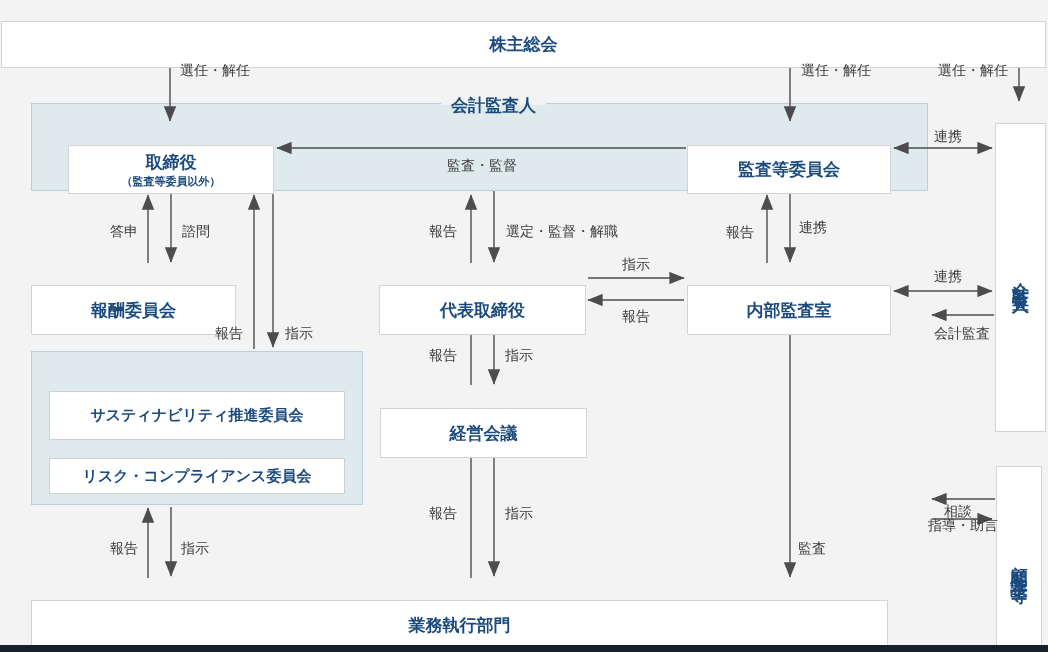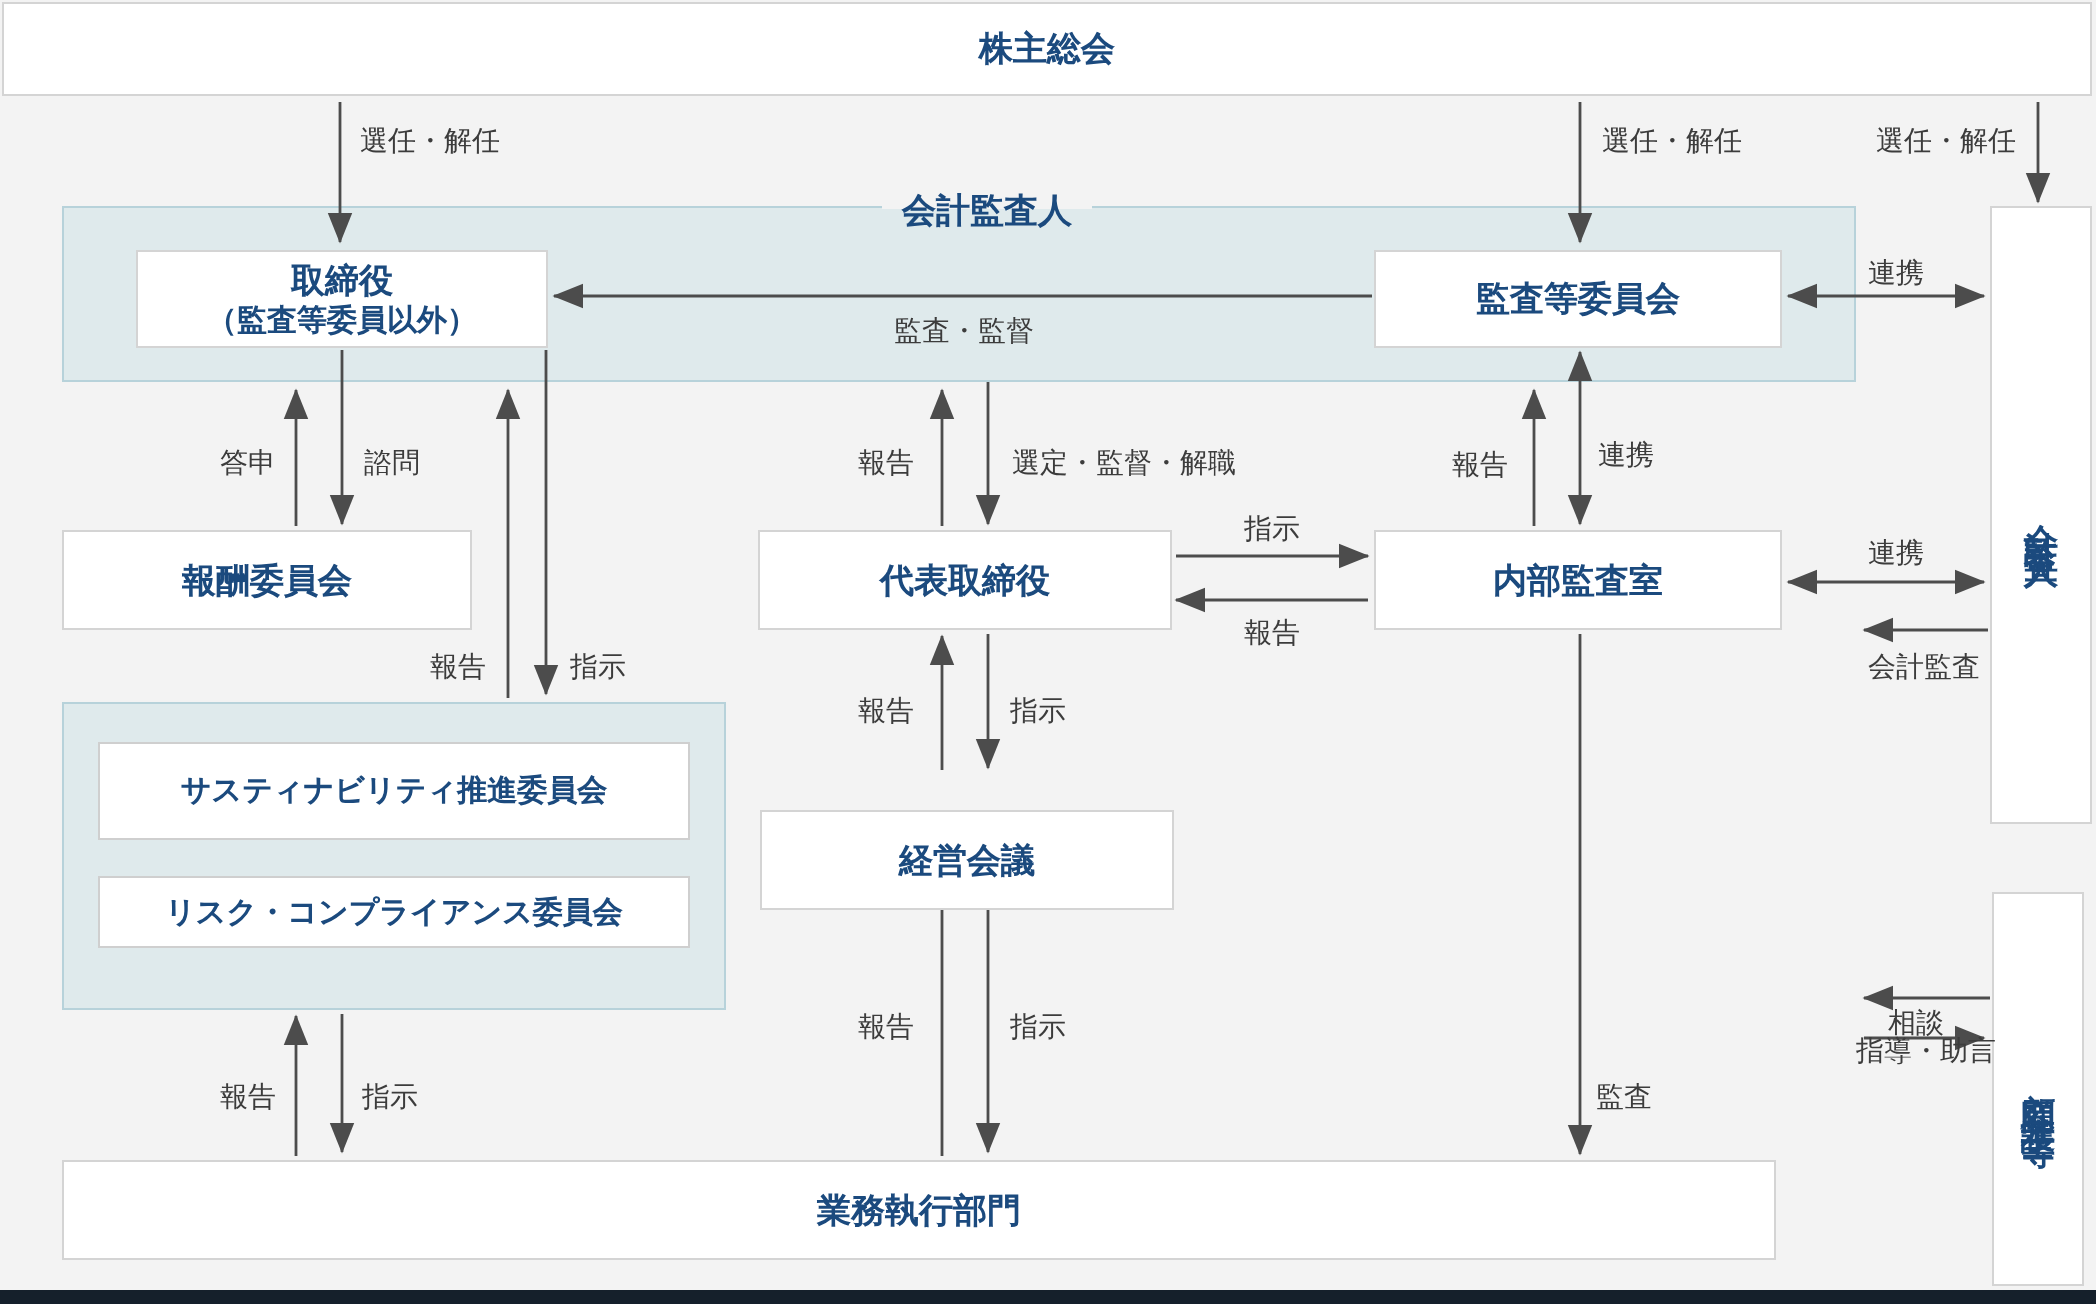--- a/index.html
+++ b/index.html
@@ -1,24 +1,24 @@
 <!DOCTYPE html>
 <html lang="ja"><head>
 <meta charset="utf-8">
 <style>
   html,body{margin:0;padding:0;}
   body{font-family:"Liberation Sans","DejaVu Sans",sans-serif;background:#ffffff;}
   .canvas{position:relative;width:1048px;height:652px;background:#f3f3f3;overflow:hidden;}
   .arrows{position:absolute;left:0;top:0;width:1048px;height:652px;z-index:2;}
   .box{position:absolute;background:#ffffff;border:1px solid #d4d4d4;display:flex;
        align-items:center;justify-content:center;flex-direction:column;z-index:3;
-       color:#1b4a7e;font-weight:bold;font-size:17px;text-align:right;box-sizing:border-box;}
+       color:#1b4a7e;font-weight:bold;font-size:17px;text-align:right;box-sizing:border-box;margin-top:20px;}
   .container-box{position:absolute;background:#dfeaec;border:1px solid #b7d2da;z-index:1;box-sizing:border-box;}
   .inner-box{border:1px solid #cfcfcf;font-size:15px;}
-  .sub{font-size:15px;font-weight:bold;margin-top:1px;line-height:1.1;}
+  .sub{font-size:11px;font-weight:bold;margin-top:1px;line-height:1.1;}
   .vertical{writing-mode:vertical-rl;text-orientation:upright;letter-spacing:4px;font-size:17px;}
   .lbl{position:absolute;z-index:4;color:#3c3c3c;font-size:14px;white-space:nowrap;line-height:1.1;}
   .board-title{position:absolute;z-index:4;color:#1b4a7e;font-weight:bold;font-size:17px;
        padding:1px 10px;background:linear-gradient(to bottom,#f3f3f3 46%,#dfeaec 46%);white-space:nowrap;}
   .footer-bar{position:absolute;left:0;top:645px;width:1048px;height:7px;background:#15202b;z-index:5;}
 </style>
 </head>
 <body>
 
 <div class="canvas">
@@ -94,21 +94,21 @@
   </div>
 
   <div class="box inner-box" style="left:49px;top:371px;width:296px;height:49px;">
     <span>サスティナビリティ推進委員会</span>
   </div>
 
   <div class="box inner-box" style="left:49px;top:438px;width:296px;height:36px;">
     <span>リスク・コンプライアンス委員会</span>
   </div>
 
-  <div class="box" style="left:380px;top:405px;width:207px;height:50px;">
+  <div class="box" style="left:380px;top:388px;width:207px;height:50px;">
     <span>経営会議</span>
   </div>
 
   <div class="box" style="left:31px;top:580px;width:857px;height:50px;">
     <span>業務執行部門</span>
   </div>
 
   <div class="box vertical" style="left:996px;top:446px;width:46px;height:197px;">
     <span>顧問弁護士等</span>
   </div>

